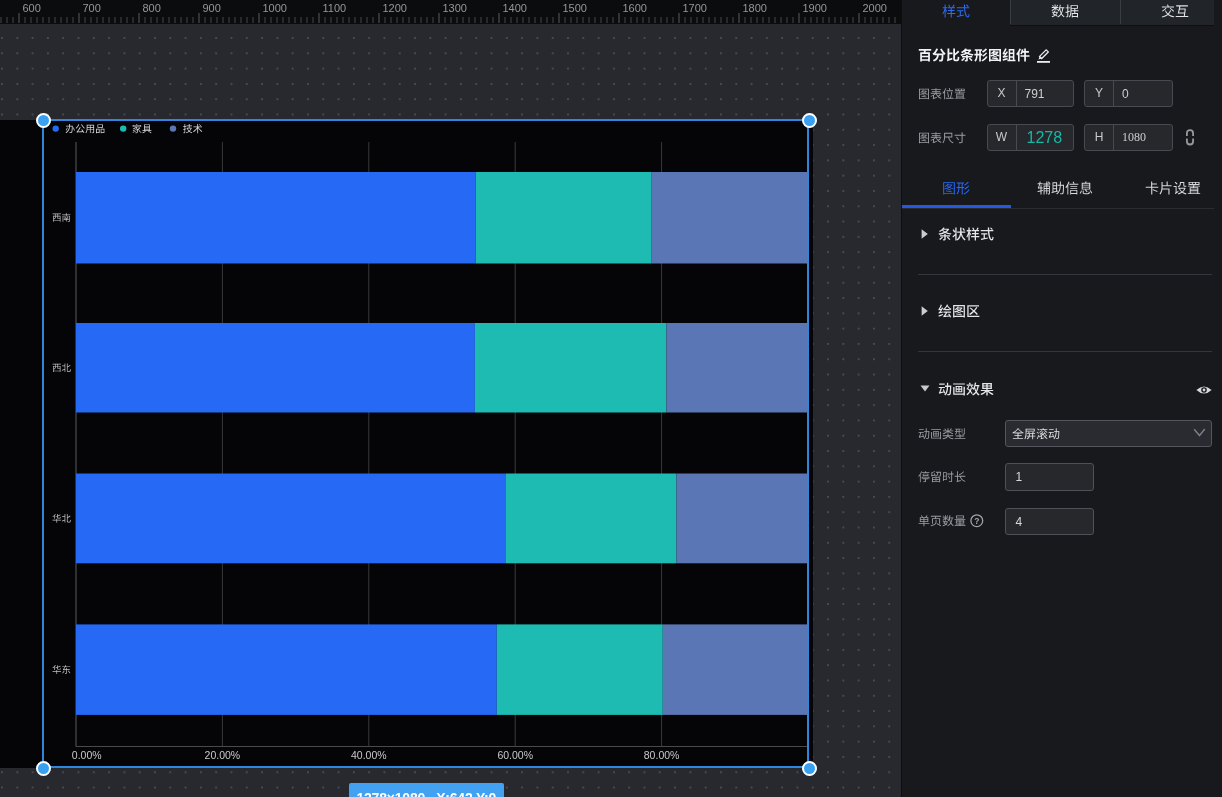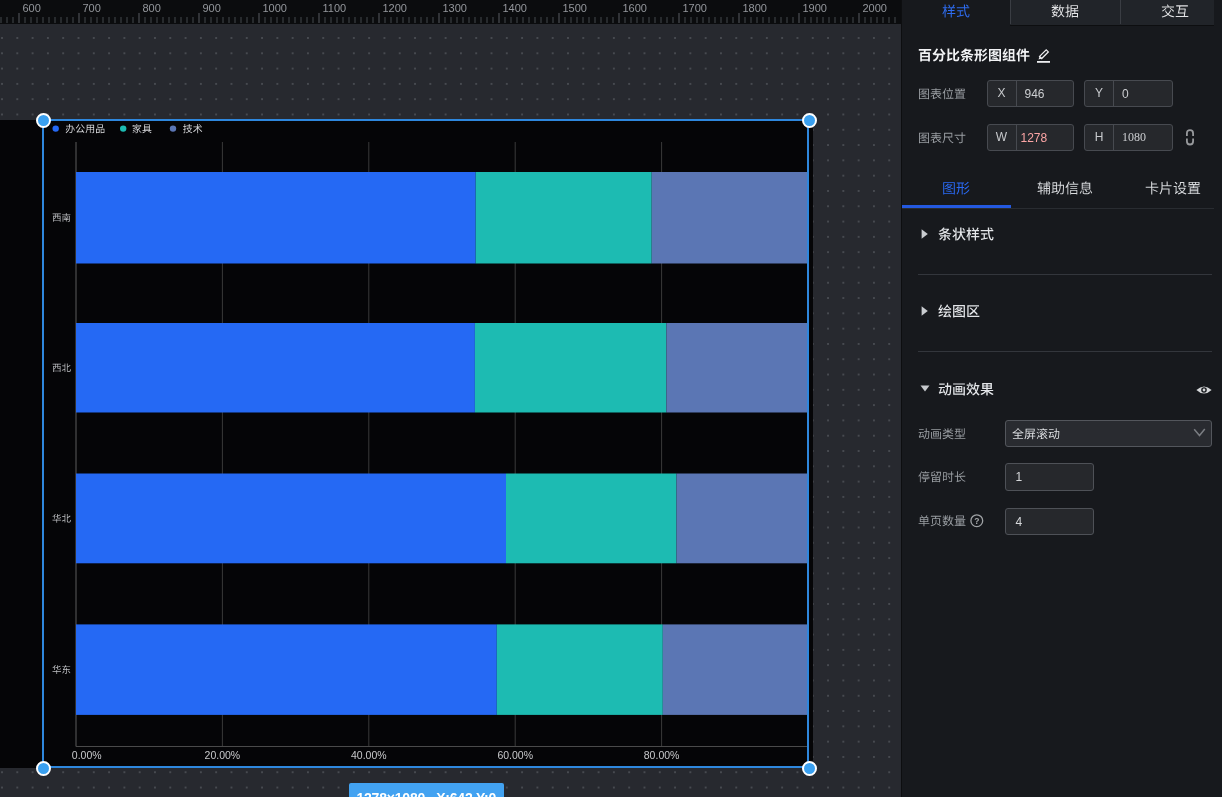--- a/index.html
+++ b/index.html
@@ -239,29 +239,29 @@
       <rect x="1" y="14" width="13" height="1.8" fill="#ecedef"></rect>
     </svg>
 <svg style="position:absolute;left:918.0px;top:85.9px;" width="48.0" height="15.6">
       <path transform="translate(0,12.24)" d="M4.5 -3.3C5.5 -3.1 6.7 -2.7 7.4 -2.4L7.7 -3.0C7.1 -3.3 5.8 -3.7 4.9 -3.9ZM3.3 -1.8C5.0 -1.6 7.0 -1.1 8.2 -0.7L8.6 -1.4C7.4 -1.8 5.3 -2.3 3.7 -2.4ZM1.0 -9.6V1.0H1.9V0.5H10.1V1.0H11.0V-9.6ZM1.9 -0.3V-8.7H10.1V-0.3ZM5.0 -8.5C4.4 -7.5 3.3 -6.6 2.3 -6.0C2.5 -5.8 2.8 -5.6 2.9 -5.4C3.3 -5.7 3.7 -6.0 4.0 -6.3C4.4 -5.9 4.8 -5.5 5.3 -5.2C4.3 -4.7 3.2 -4.4 2.1 -4.2C2.2 -4.0 2.4 -3.6 2.5 -3.4C3.7 -3.7 5.0 -4.1 6.1 -4.8C7.1 -4.2 8.2 -3.8 9.4 -3.6C9.5 -3.8 9.7 -4.1 9.9 -4.2C8.8 -4.4 7.8 -4.8 6.8 -5.2C7.7 -5.8 8.5 -6.5 9.0 -7.3L8.5 -7.6L8.3 -7.5H5.2C5.4 -7.8 5.6 -8.0 5.7 -8.2ZM4.5 -6.8 4.6 -6.8H7.7C7.3 -6.4 6.7 -6.0 6.1 -5.6C5.5 -5.9 4.9 -6.3 4.5 -6.8Z M15.0 0.9C15.3 0.8 15.7 0.6 19.1 -0.5C19.0 -0.6 19.0 -1.0 18.9 -1.2L16.0 -0.4V-3.0C16.7 -3.5 17.4 -4.0 17.9 -4.6C18.8 -2.1 20.5 -0.3 23.0 0.6C23.1 0.3 23.4 -0.0 23.6 -0.2C22.4 -0.6 21.4 -1.2 20.6 -1.9C21.3 -2.4 22.2 -3.0 22.9 -3.6L22.2 -4.2C21.6 -3.6 20.8 -3.0 20.1 -2.5C19.5 -3.1 19.1 -3.8 18.8 -4.6H23.2V-5.4H18.4V-6.5H22.3V-7.2H18.4V-8.2H22.8V-9.0H18.4V-10.1H17.5V-9.0H13.3V-8.2H17.5V-7.2H13.9V-6.5H17.5V-5.4H12.8V-4.6H16.8C15.6 -3.6 13.9 -2.7 12.4 -2.2C12.6 -2.0 12.9 -1.7 13.0 -1.5C13.7 -1.7 14.4 -2.0 15.1 -2.4V-0.7C15.1 -0.2 14.8 0.0 14.6 0.1C14.8 0.3 15.0 0.7 15.0 0.9Z M28.4 -7.9V-7.0H35.0V-7.9ZM29.2 -6.1C29.6 -4.4 29.9 -2.2 30.0 -1.0L30.9 -1.2C30.8 -2.4 30.4 -4.6 30.0 -6.3ZM30.8 -9.9C31.1 -9.3 31.3 -8.5 31.4 -8.0L32.3 -8.3C32.2 -8.8 31.9 -9.6 31.7 -10.2ZM27.9 -0.4V0.5H35.5V-0.4H33.0C33.4 -2.0 33.9 -4.4 34.2 -6.2L33.3 -6.4C33.1 -4.6 32.6 -2.0 32.1 -0.4ZM27.4 -10.0C26.8 -8.2 25.6 -6.4 24.5 -5.2C24.6 -5.0 24.9 -4.6 25.0 -4.4C25.4 -4.8 25.8 -5.3 26.2 -5.8V0.9H27.1V-7.2C27.5 -8.0 27.9 -8.9 28.3 -9.8Z M43.8 -9.0H45.8V-7.9H43.8ZM41.0 -9.0H43.0V-7.9H41.0ZM38.3 -9.0H40.2V-7.9H38.3ZM38.3 -5.1V-0.1H36.7V0.6H47.3V-0.1H45.7V-5.1H41.9L42.1 -5.8H47.1V-6.5H42.2L42.4 -7.2H46.7V-9.6H37.4V-7.2H41.4L41.4 -6.5H36.8V-5.8H41.2L41.1 -5.1ZM39.1 -0.1V-0.8H44.8V-0.1ZM39.1 -3.3H44.8V-2.6H39.1ZM39.1 -3.8V-4.5H44.8V-3.8ZM39.1 -2.1H44.8V-1.4H39.1Z" fill="#9a9ea3"></path>
     </svg>
 <svg style="position:absolute;left:918.0px;top:129.9px;" width="48.0" height="15.6">
       <path transform="translate(0,12.24)" d="M4.5 -3.3C5.5 -3.1 6.7 -2.7 7.4 -2.4L7.7 -3.0C7.1 -3.3 5.8 -3.7 4.9 -3.9ZM3.3 -1.8C5.0 -1.6 7.0 -1.1 8.2 -0.7L8.6 -1.4C7.4 -1.8 5.3 -2.3 3.7 -2.4ZM1.0 -9.6V1.0H1.9V0.5H10.1V1.0H11.0V-9.6ZM1.9 -0.3V-8.7H10.1V-0.3ZM5.0 -8.5C4.4 -7.5 3.3 -6.6 2.3 -6.0C2.5 -5.8 2.8 -5.6 2.9 -5.4C3.3 -5.7 3.7 -6.0 4.0 -6.3C4.4 -5.9 4.8 -5.5 5.3 -5.2C4.3 -4.7 3.2 -4.4 2.1 -4.2C2.2 -4.0 2.4 -3.6 2.5 -3.4C3.7 -3.7 5.0 -4.1 6.1 -4.8C7.1 -4.2 8.2 -3.8 9.4 -3.6C9.5 -3.8 9.7 -4.1 9.9 -4.2C8.8 -4.4 7.8 -4.8 6.8 -5.2C7.7 -5.8 8.5 -6.5 9.0 -7.3L8.5 -7.6L8.3 -7.5H5.2C5.4 -7.8 5.6 -8.0 5.7 -8.2ZM4.5 -6.8 4.6 -6.8H7.7C7.3 -6.4 6.7 -6.0 6.1 -5.6C5.5 -5.9 4.9 -6.3 4.5 -6.8Z M15.0 0.9C15.3 0.8 15.7 0.6 19.1 -0.5C19.0 -0.6 19.0 -1.0 18.9 -1.2L16.0 -0.4V-3.0C16.7 -3.5 17.4 -4.0 17.9 -4.6C18.8 -2.1 20.5 -0.3 23.0 0.6C23.1 0.3 23.4 -0.0 23.6 -0.2C22.4 -0.6 21.4 -1.2 20.6 -1.9C21.3 -2.4 22.2 -3.0 22.9 -3.6L22.2 -4.2C21.6 -3.6 20.8 -3.0 20.1 -2.5C19.5 -3.1 19.1 -3.8 18.8 -4.6H23.2V-5.4H18.4V-6.5H22.3V-7.2H18.4V-8.2H22.8V-9.0H18.4V-10.1H17.5V-9.0H13.3V-8.2H17.5V-7.2H13.9V-6.5H17.5V-5.4H12.8V-4.6H16.8C15.6 -3.6 13.9 -2.7 12.4 -2.2C12.6 -2.0 12.9 -1.7 13.0 -1.5C13.7 -1.7 14.4 -2.0 15.1 -2.4V-0.7C15.1 -0.2 14.8 0.0 14.6 0.1C14.8 0.3 15.0 0.7 15.0 0.9Z M26.1 -9.5V-6.1C26.1 -4.1 26.0 -1.5 24.4 0.4C24.6 0.5 25.0 0.8 25.1 1.0C26.5 -0.6 26.9 -2.9 27.1 -4.8H30.2C30.9 -2.0 32.4 0.0 34.9 0.9C35.0 0.7 35.3 0.3 35.5 0.1C33.2 -0.6 31.8 -2.4 31.1 -4.8H34.3V-9.5ZM27.1 -8.6H33.4V-5.7H27.1V-6.1Z M38.0 -5.0C38.9 -4.0 39.8 -2.8 40.2 -1.9L41.0 -2.4C40.6 -3.3 39.6 -4.5 38.8 -5.4ZM43.6 -10.1V-7.5H36.6V-6.6H43.6V-0.4C43.6 -0.1 43.5 -0.0 43.2 0.0C42.9 0.0 41.9 0.0 40.7 -0.0C40.9 0.3 41.1 0.7 41.1 1.0C42.4 1.0 43.4 1.0 43.9 0.8C44.4 0.6 44.6 0.4 44.6 -0.4V-6.6H47.4V-7.5H44.6V-10.1Z" fill="#9a9ea3"></path>
     </svg>
 <div class="abs" style="left:986.5px;top:80px;width:87px;height:27px;background:#26282c;border:1px solid #474a50;border-radius:3px;box-sizing:border-box;display:flex;align-items:center;">
       <span style="width:28px;text-align:center;color:#c8cacd;font-size:12px;border-right:1px solid #474a50;align-self:stretch;line-height:25px;">X</span>
-      <span style="padding-left:8px;color:#ccced1;font-size:12px;">946</span>
+      <span style="padding-left:8px;color:#ccced1;font-size:12px;">791</span>
     </div>
 <div class="abs" style="left:1084px;top:80px;width:89px;height:27px;background:#26282c;border:1px solid #474a50;border-radius:3px;box-sizing:border-box;display:flex;align-items:center;">
       <span style="width:28px;text-align:center;color:#c8cacd;font-size:12px;border-right:1px solid #474a50;align-self:stretch;line-height:25px;">Y</span>
       <span style="padding-left:8px;color:#ccced1;font-size:12px;">0</span>
     </div>
 <div class="abs" style="left:986.5px;top:124px;width:87px;height:27px;background:#26282c;border:1px solid #474a50;border-radius:3px;box-sizing:border-box;display:flex;align-items:center;">
       <span style="width:28px;text-align:center;color:#c8cacd;font-size:12px;border-right:1px solid #474a50;align-self:stretch;line-height:25px;">W</span>
-      <span style="padding-left:4px;color:#fca5a5;font-size:12px;">1278</span>
+      <span style="padding-left:10px;color:#14b8a6;font-size:16px;">1278</span>
     </div>
 <div class="abs" style="left:1084px;top:124px;width:89px;height:27px;background:#26282c;border:1px solid #474a50;border-radius:3px;box-sizing:border-box;display:flex;align-items:center;">
       <span style="width:28px;text-align:center;color:#c8cacd;font-size:12px;border-right:1px solid #474a50;align-self:stretch;line-height:25px;">H</span>
       <span style="padding-left:8px;color:#ccced1;font-size:12px;font-family:Liberation Serif, serif;">1080</span>
     </div>
 <svg class="abs" style="left:1185px;top:128.5px" width="10" height="17">
       <path d="M1.9 7 V4.4 Q1.9 1.1 5 1.1 Q8.1 1.1 8.1 4.4 V7" fill="none" stroke="#97999c" stroke-width="1.8"></path>
       <path d="M1.9 9.6 V12.2 Q1.9 15.5 5 15.5 Q8.1 15.5 8.1 12.2 V9.6" fill="none" stroke="#97999c" stroke-width="1.8"></path>
     </svg>
 <svg style="position:absolute;left:942.2px;top:178.8px;" width="28.0" height="18.2">

